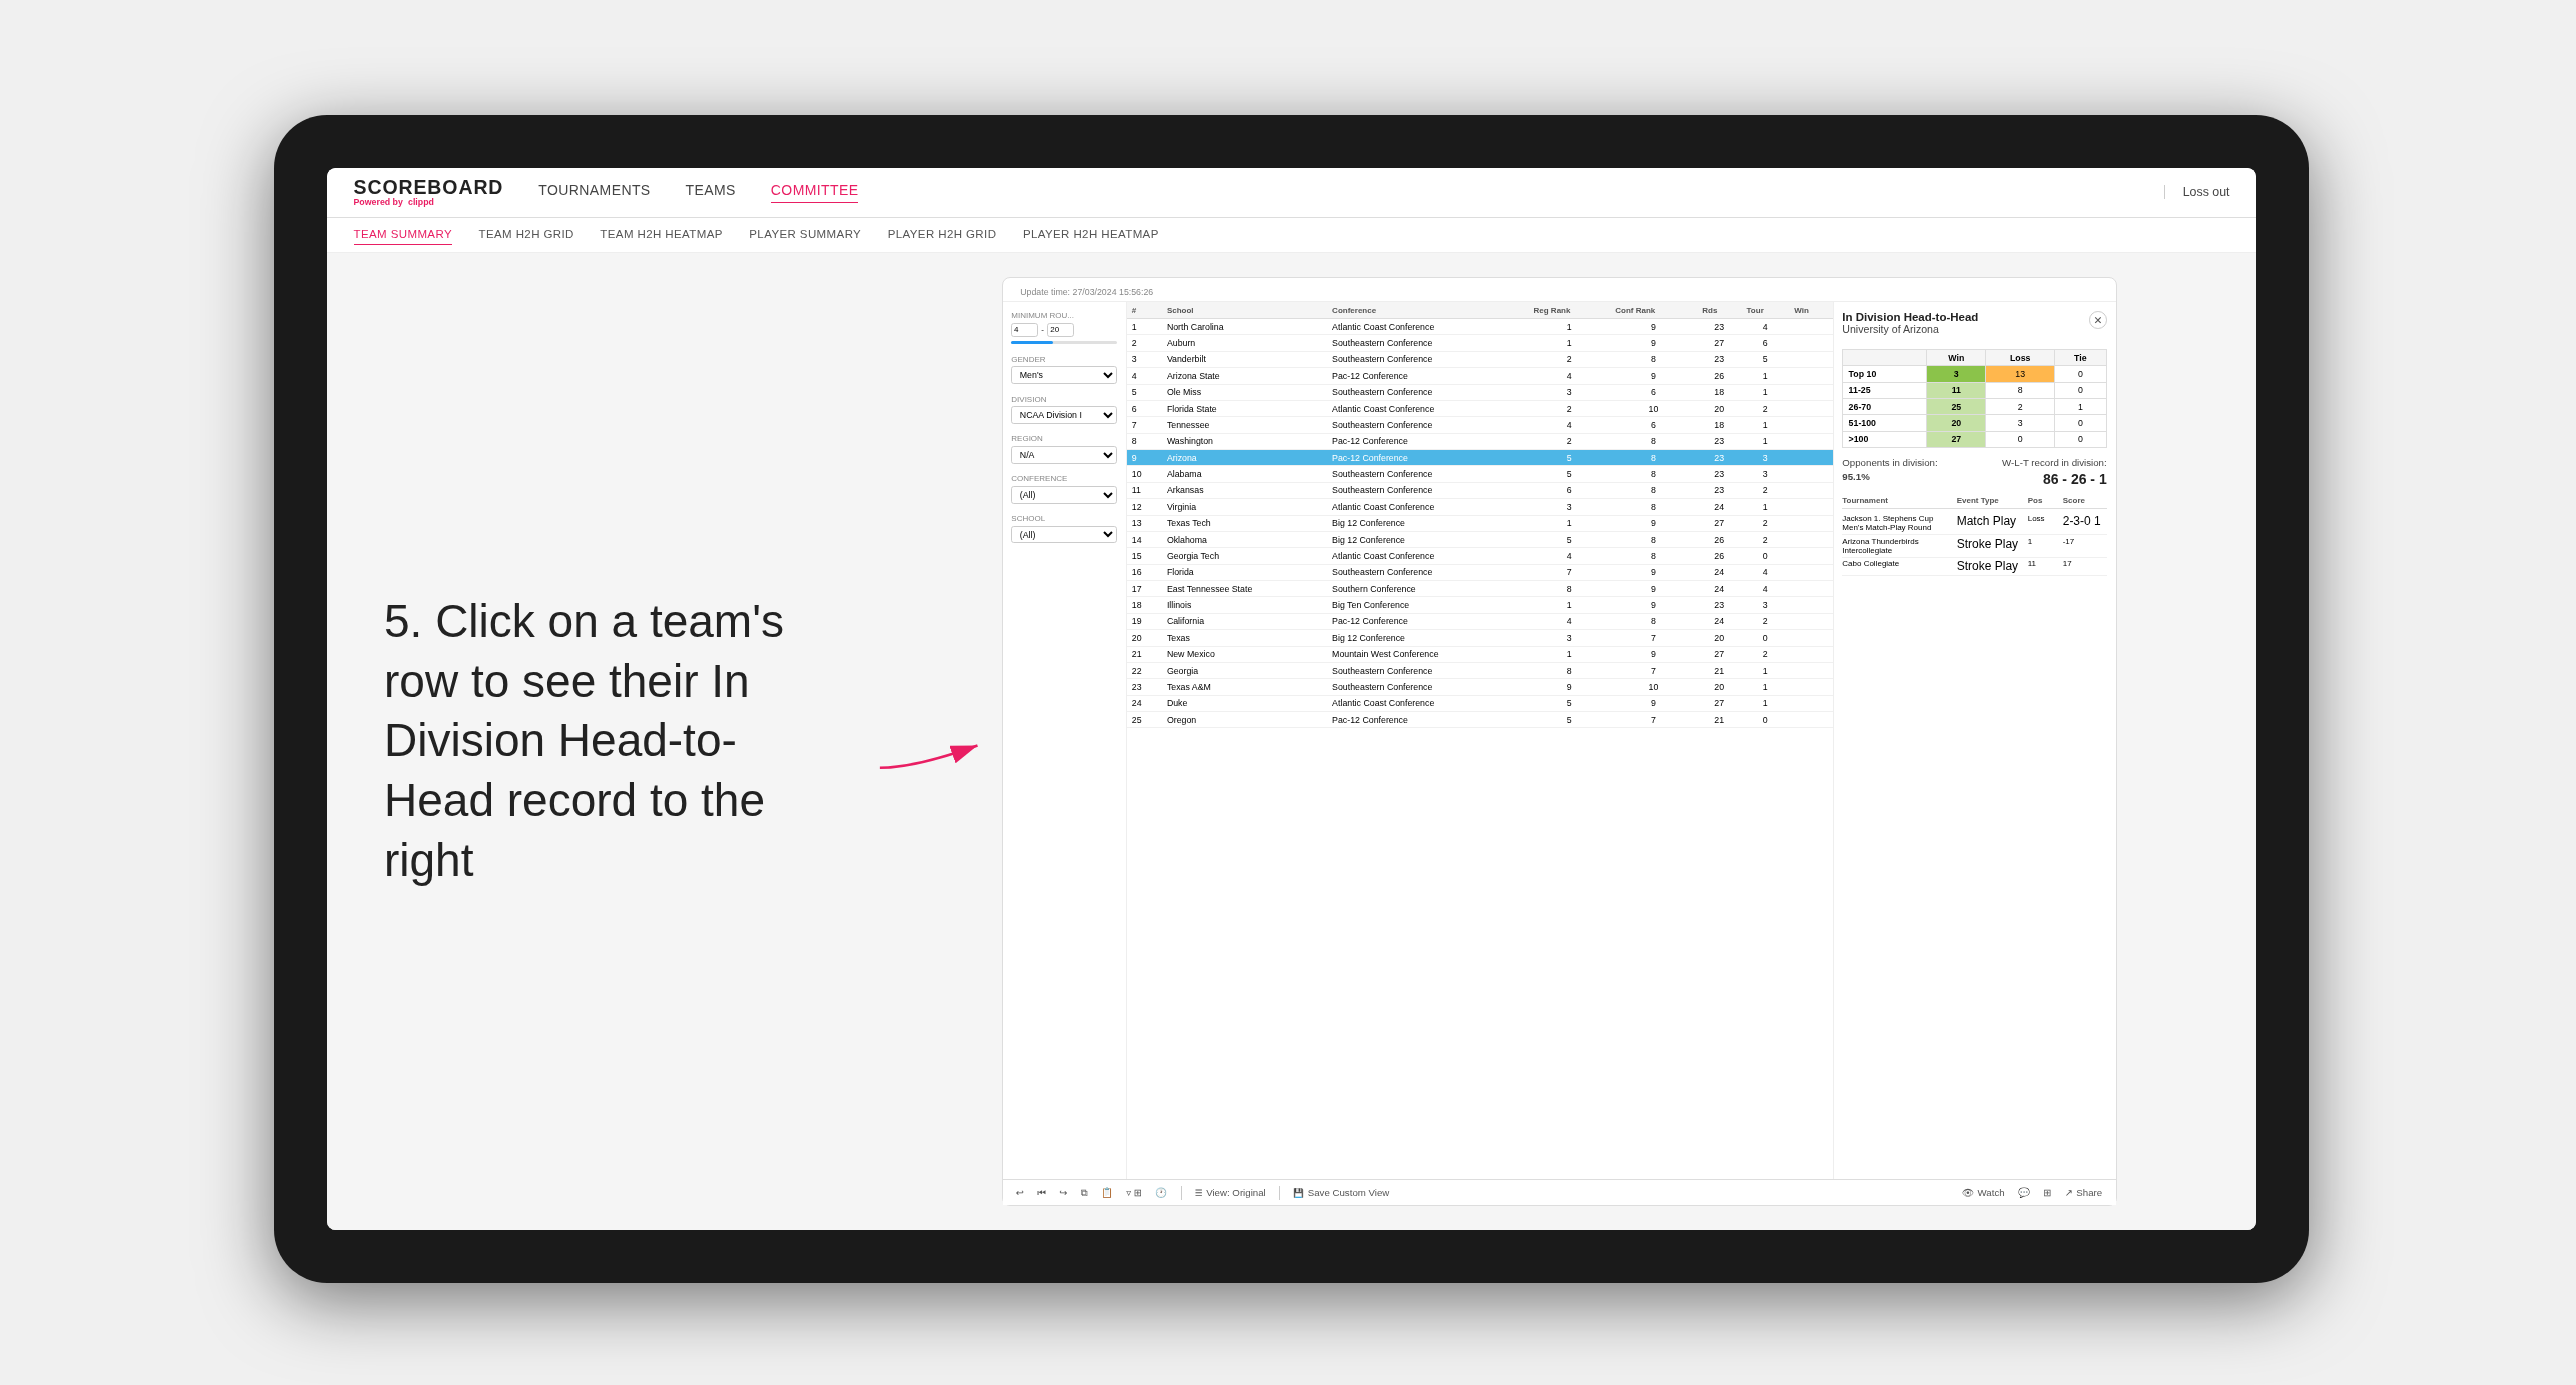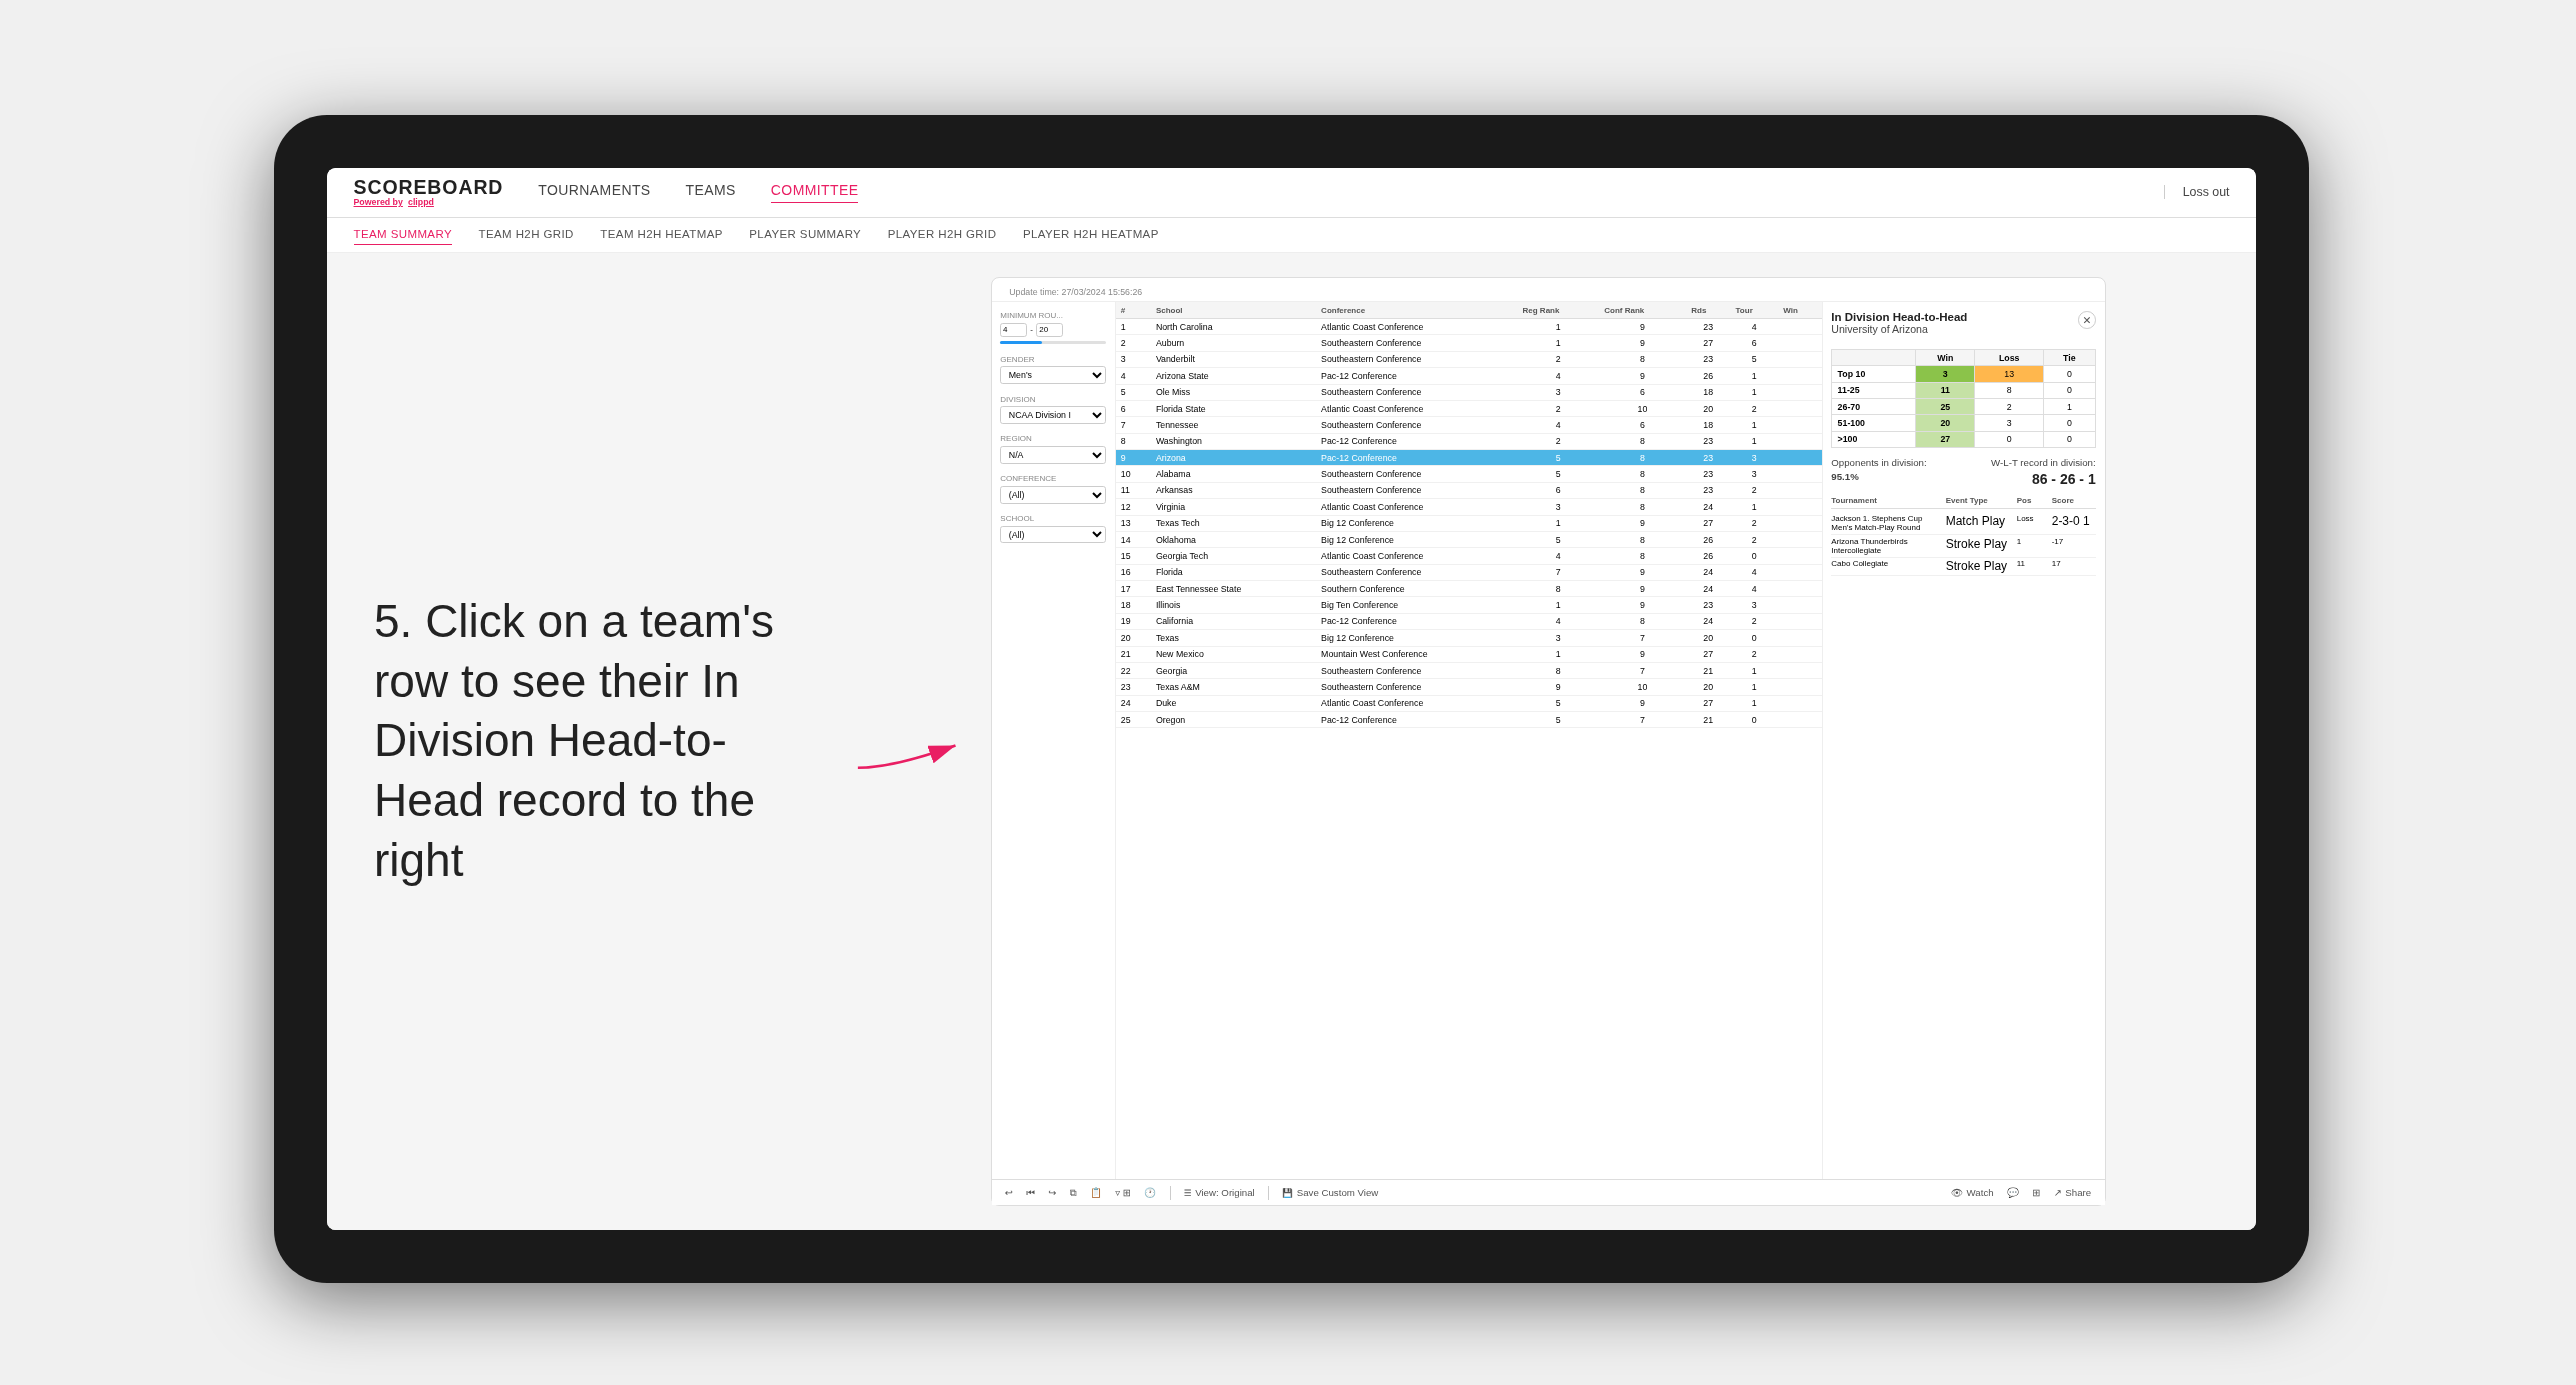--- a/index.html
+++ b/index.html
@@ -61,21 +61,20 @@
     }
 
     .logo-sub {
       font-size: 8.8px;
       color: #666;
     }
 
     .logo-sub span {
       color: #e91e63;
       font-weight: bold;
-      text-decoration: underline;
     }
 
     .nav-items {
       display: flex;
       gap: 35px;
       flex: 1;
     }
 
     .nav-item {
       font-size: 14px;
@@ -126,23 +125,24 @@
     .main-content {
       display: flex;
       flex: 1;
       background: #f5f5f5;
       overflow: hidden;
     }
 
     
     .annotation-area {
       width: 513px;
-      padding: 53px 47px;
+      padding: 53px 35px;
       display: flex;
       align-items: center;
+      margin-left: 22px;
     }
 
     .annotation-text {
       font-size: 46px;
       line-height: 1.3;
       color: #222;
       font-weight: normal;
     }
 
     

